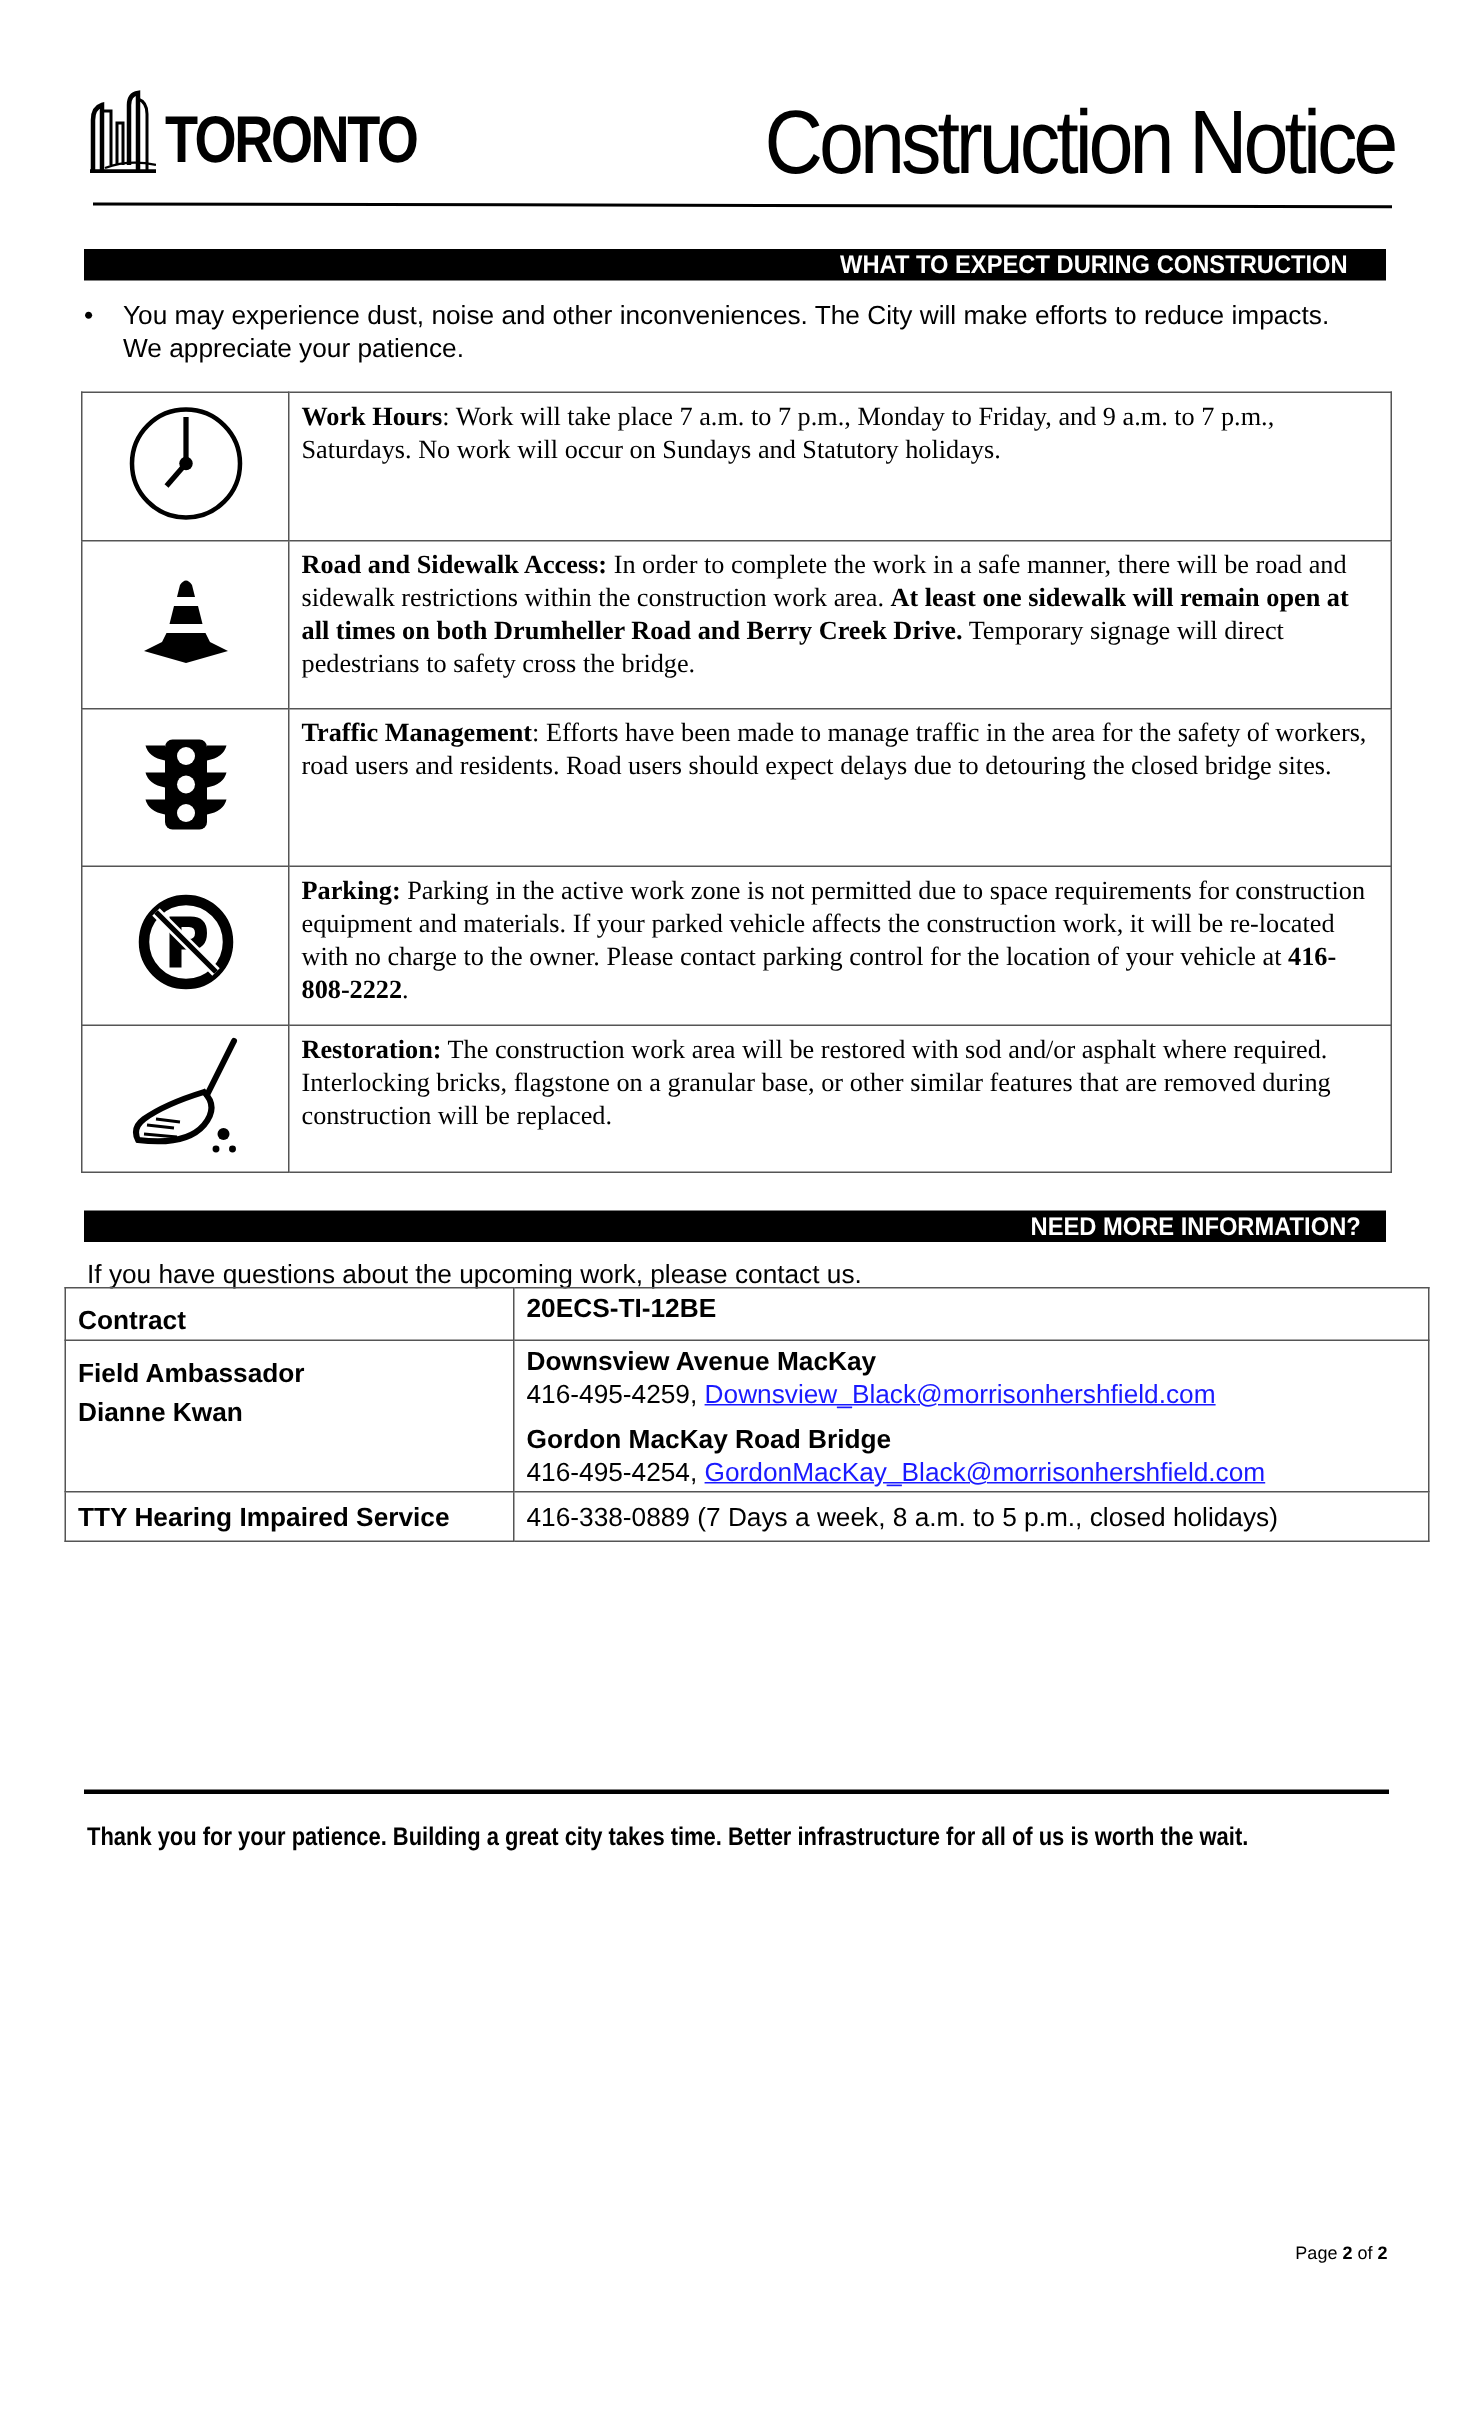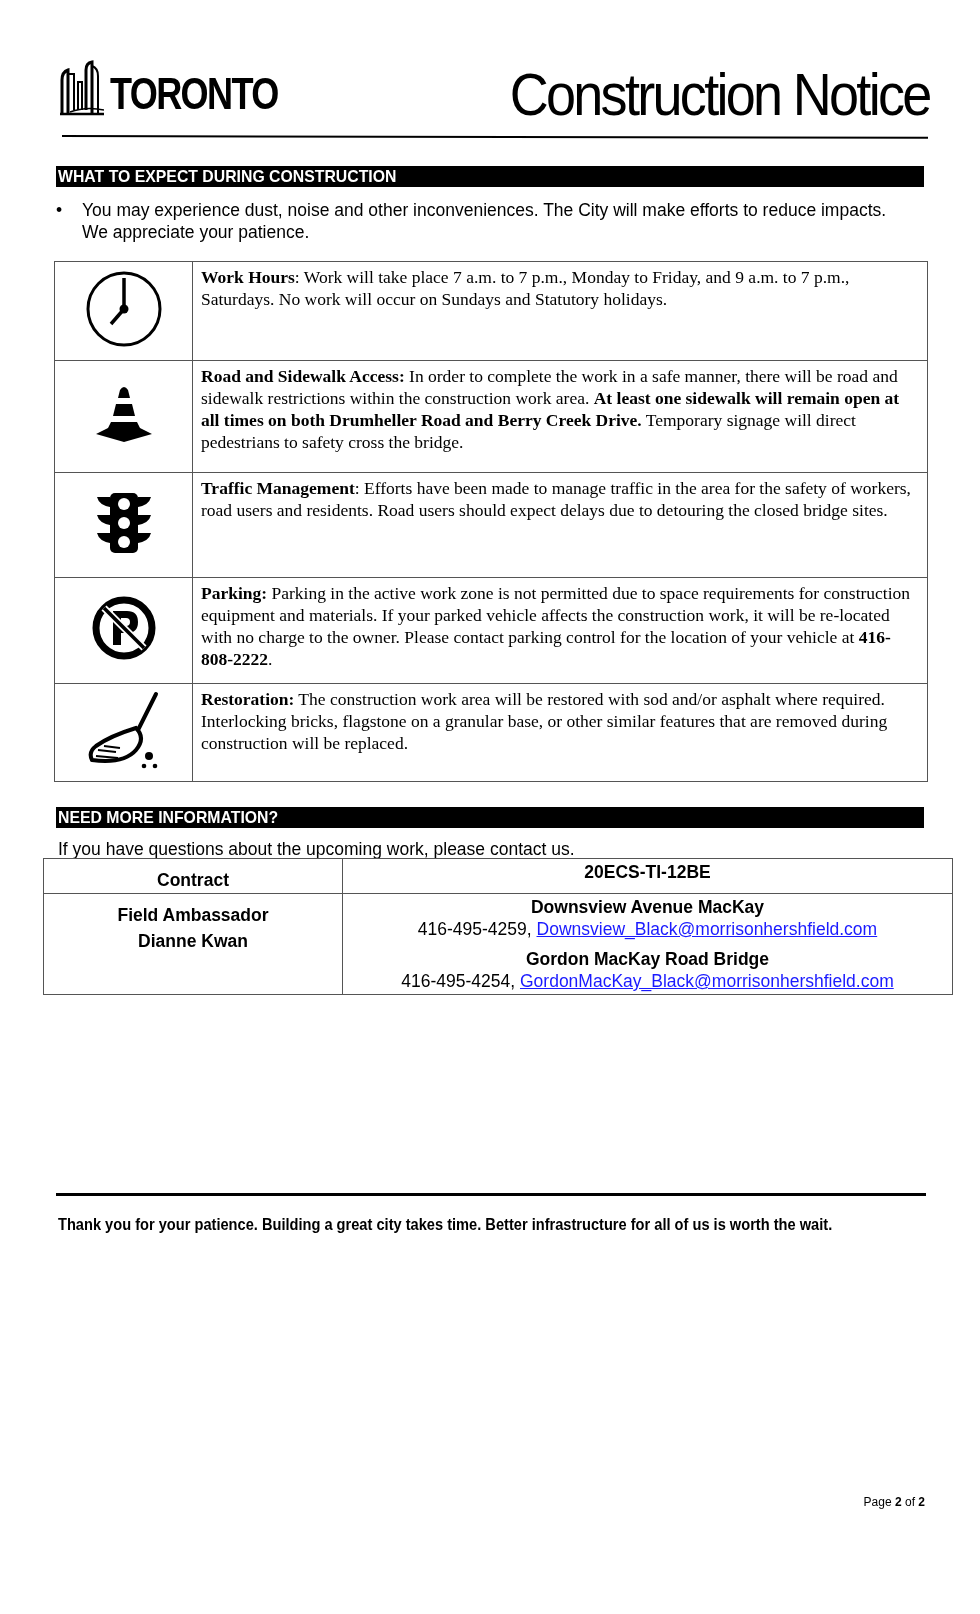--- a/index.html
+++ b/index.html
@@ -10,38 +10,38 @@
   .logo svg { display: block; }
   .logo-word { font-family: "Liberation Sans", sans-serif; font-weight: bold; font-size: 44px;
                letter-spacing: -2px; line-height: 44px; margin-left: 6px; transform: scaleX(0.82);
                transform-origin: left bottom; }
   .notice-title { position: absolute; right: 50px; top: 60px; font-size: 60px; letter-spacing: -3px;
                   line-height: 70px; transform: scaleX(0.9); transform-origin: right center; }
   .header-rule { position: absolute; left: 62px; top: 135px; width: 866px; height: 0;
                  border-top: 2px solid #000; transform: rotate(0.12deg); transform-origin: left; }
 
   .section-bar { position: absolute; left: 56px; width: 868px; height: 21px; background: #000; color: #fff;
-                 font-weight: bold; font-size: 17px; line-height: 21px; padding-left: 2px; box-sizing: border-box; }
+                 font-weight: bold; font-size: 17px; line-height: 21px; padding-left: 2px; box-sizing: border-box; text-align: right; }
   .section-bar span { display: inline-block; transform: scaleX(0.93); transform-origin: left; }
   #sec1 { top: 166px; }
   #sec2 { top: 807px; }
 
   .bullet { position: absolute; left: 56px; top: 199px; width: 860px; font-size: 17.5px; line-height: 22px; }
   .bullet .dot { position: absolute; left: 0; top: 0; width: 20px; }
   .bullet .txt { margin-left: 26px; display: block; }
 
   table.impacts { position: absolute; left: 54px; top: 261px; width: 874px; border-collapse: collapse; font-family: Liberation Serif, serif; }
   table.impacts td { border: 1.5px solid #555; vertical-align: top; font-size: 17.5px; line-height: 22px; }
   table.impacts td.icon-cell { width: 135px; text-align: center; vertical-align: middle; }
   table.impacts td.text-cell { padding: 4px 8px 8px 8px; }
   .b { font-weight: bold; }
 
   .intro2 { position: absolute; left: 58px; top: 838px; font-size: 17.5px; line-height: 22px; }
 
-  table.contacts { position: absolute; left: 43px; top: 858px; width: 910px; border-collapse: collapse; text-align: center; }
+  table.contacts { position: absolute; left: 43px; top: 858px; width: 910px; border-collapse: collapse; }
   table.contacts td { border: 1.5px solid #555; vertical-align: top; font-size: 17.5px; line-height: 22px; padding: 2px 8px; }
   table.contacts td.lbl { width: 282px; font-weight: bold; }
   a.link { color: #1a1aff; text-decoration: underline; }
   a.link.bold { font-weight: bold; }
 
   .footer-rule { position: absolute; left: 56px; top: 1193px; width: 870px; border-top: 3px solid #000; }
   .footer-text { position: absolute; left: 58px; top: 1215px; font-size: 17px; font-weight: bold;
                  transform: scaleX(0.86); transform-origin: left; white-space: nowrap; }
   .page-num { position: absolute; right: 55px; top: 1495px; font-size: 12px; }
 </style>
@@ -165,20 +165,24 @@
       <div class="b">Downsview Avenue MacKay</div>
       <div>
         <span>416-495-4259, </span><a class="link">Downsview_Black@morrisonhershfield.com</a>
       </div>
       <div class="b" style="margin-top:8px">Gordon MacKay Road Bridge</div>
       <div>
         <span>416-495-4254, </span><a class="link">GordonMacKay_Black@morrisonhershfield.com</a>
       </div>
     </td>
   </tr>
+  <tr>
+    <td class="lbl" style="padding-top:5px;padding-bottom:5px">TTY Hearing Impaired Service</td>
+    <td style="padding-top:5px;padding-bottom:5px">416-338-0889 (7 Days a week, 8 a.m. to 5 p.m., closed holidays)</td>
+  </tr>
 </tbody>
   </table>
 
 <div class="footer-rule"></div>
 <div class="footer-text">Thank you for your patience.  Building a great city takes time. Better infrastructure for all of us is worth the wait.</div>
 <div class="page-num">
   <span>Page </span><span class="b">2</span><span> of </span><span class="b">2</span>
 </div>
 
 </body></html>

